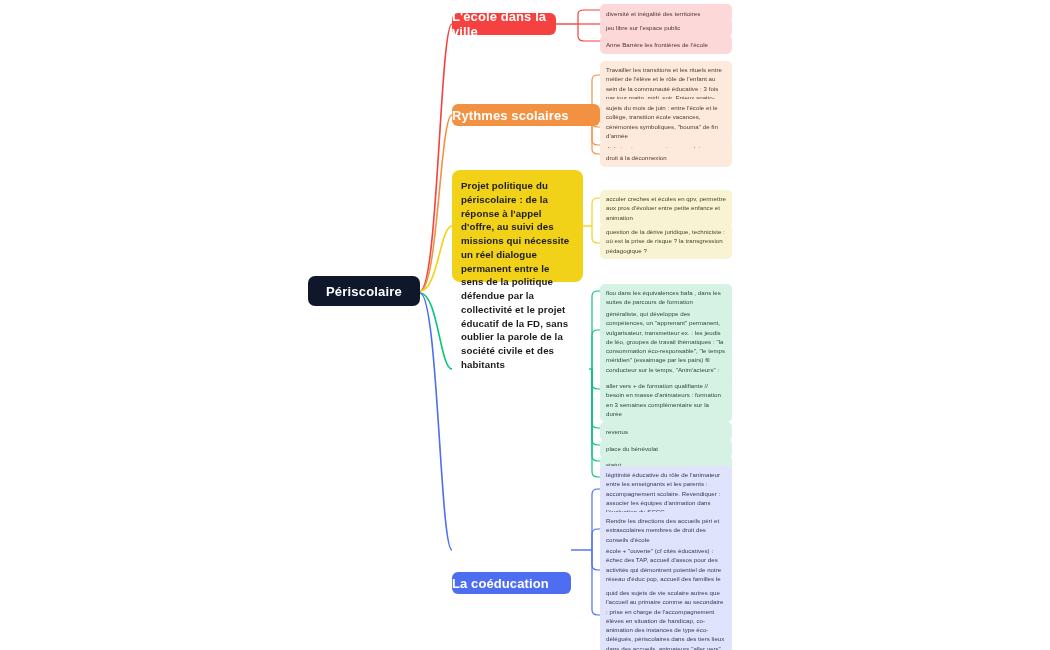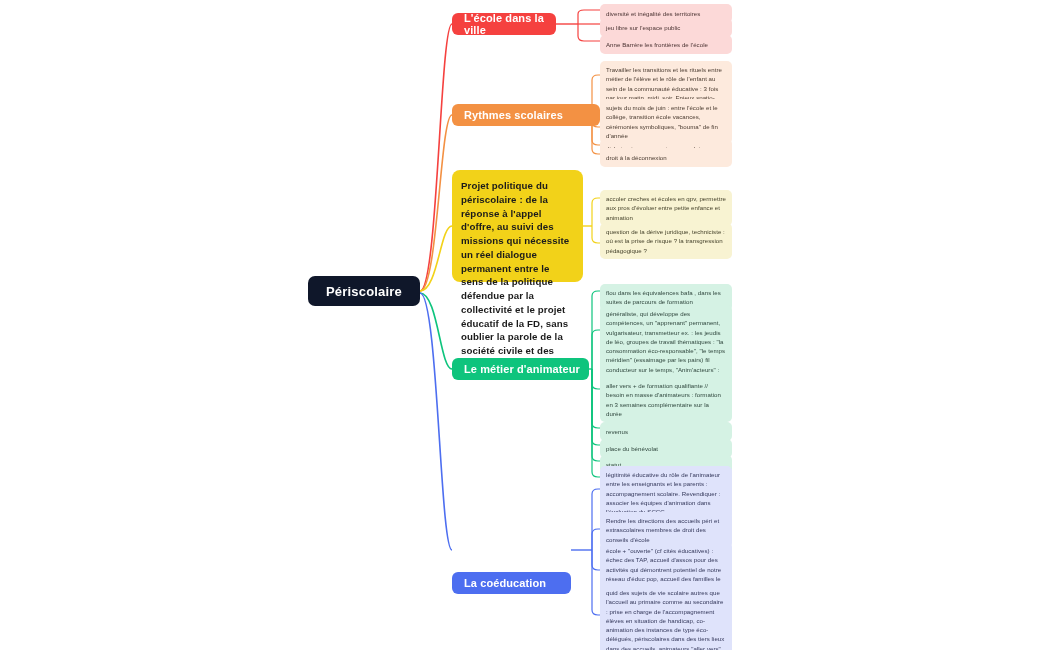--- a/index.html
+++ b/index.html
@@ -41,23 +41,22 @@
     letter-spacing: 0.2px;
     z-index: 5;
   }
 
   
   .branch {
     position: absolute;
     border-radius: 6px;
     display: flex;
     align-items: center;
-    padding-left: 12px;
     color: #ffffff;
-    font-size: 11px;
+    font-size: 13px;
     font-weight: bold;
     letter-spacing: 0.1px;
     z-index: 4;
   }
   .branch.b-ecole  { left: 452px; top: 13px;  width: 104px; height: 22px; background: #f5413f; }
   .branch.b-rythmes{ left: 452px; top: 104px; width: 148px; height: 22px; background: #f39143; }
   .branch.b-projet {
     left: 452px; top: 170px; width: 131px; height: 112px;
     background: #f2d219; color: #1b1b1b;
     align-items: flex-start; padding: 9px 9px 9px 9px;
@@ -144,21 +143,20 @@
   <div class="branch b-rythmes">Rythmes scolaires</div>
   <div class="leaf orange" style="top:61px;">Travailler les transitions et les rituels entre métier de l'élève et le rôle de l'enfant au sein de la communauté éducative : 3 fois par jour matin, midi, soir. Enjeux spatio-temporels</div>
   <div class="leaf orange" style="top:99px;">sujets du mois de juin : entre l'école et le collège, transition école vacances, cérémonies symboliques, "bouma" de fin d'année</div>
   <div class="leaf orange one-line" style="top:139px;">dichotomie vacances temps scolaire</div>
   <div class="leaf orange one-line" style="top:148px;">droit à la déconnexion</div>
 
   <div class="branch b-projet">Projet politique du périscolaire : de la réponse à l'appel d'offre, au suivi des missions qui nécessite un réel dialogue permanent entre le sens de la politique défendue par la collectivité et le projet éducatif de la FD, sans oublier la parole de la société civile et des habitants</div>
   <div class="leaf yellow" style="top:190px;">accoler creches et écoles  en qpv, permettre aux pros d'évoluer entre petite enfance et animation</div>
   <div class="leaf yellow" style="top:223px;">question de la dérive juridique, techniciste : où est la prise de risque ? la transgression pédagogique ?</div>
 
-  <div class="branch b-metier">Le métier d'animateur</div>
   <div class="leaf green" style="top:284px;">flou dans les équivalences bafa , dans les suites de parcours de formation</div>
   <div class="leaf green" style="top:305px;">généraliste, qui développe des compétences, un "apprenant" permanent, vulgarisateur, transmetteur ex. : les jeudis de léo, groupes de travail thématiques : "la consommation éco-responsable", "le temps méridien" (essaimage par les pairs)  fil conducteur sur le temps, "Anim'acteurs" : temps collectifs d'échanges de pratiques</div>
   <div class="leaf green" style="top:377px;">aller vers + de formation qualifiante // besoin en masse d'animateurs : formation en 3 semaines complémentaire sur la durée</div>
   <div class="leaf green one-line" style="top:422px;">revenus</div>
   <div class="leaf green one-line" style="top:439px;">place du bénévolat</div>
   <div class="leaf green one-line" style="top:455px;">statut</div>
   <div class="leaf green one-line" style="top:471px;">posture éducative et partenariale</div>
 
   <div class="branch b-coedu">La coéducation</div>
   <div class="leaf blue" style="top:466px;">légitimité éducative du rôle de l'animateur entre les enseignants et les parents : accompagnement scolaire. Revendiquer : associer les équipes d'animation dans l'évaluation du SCCC</div>

